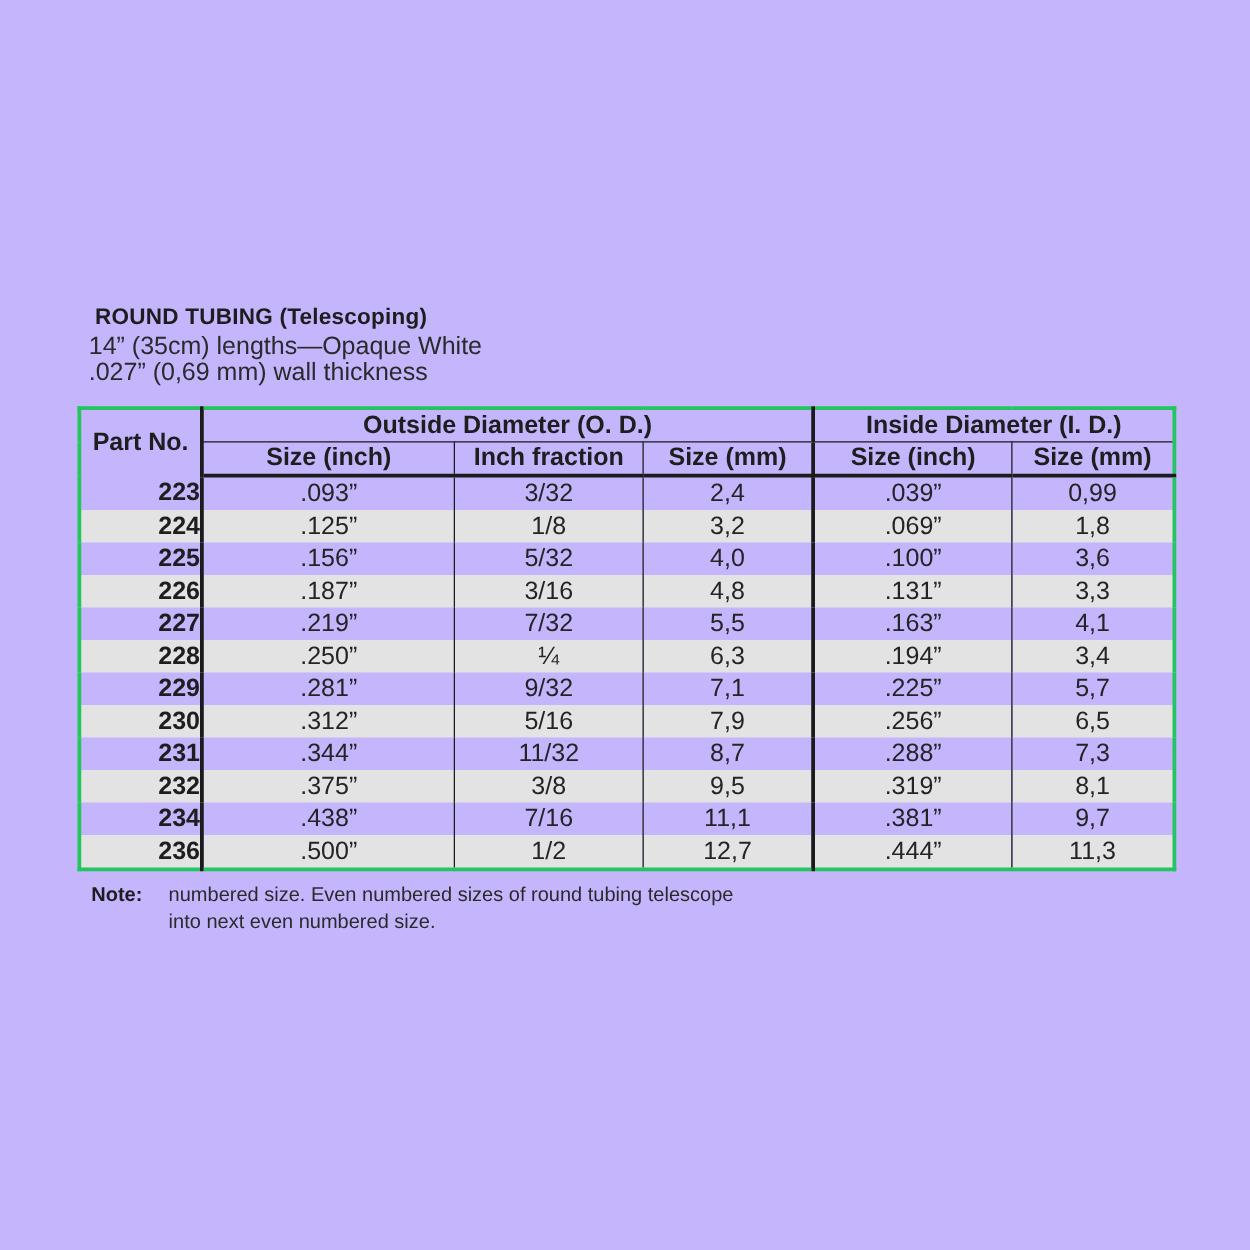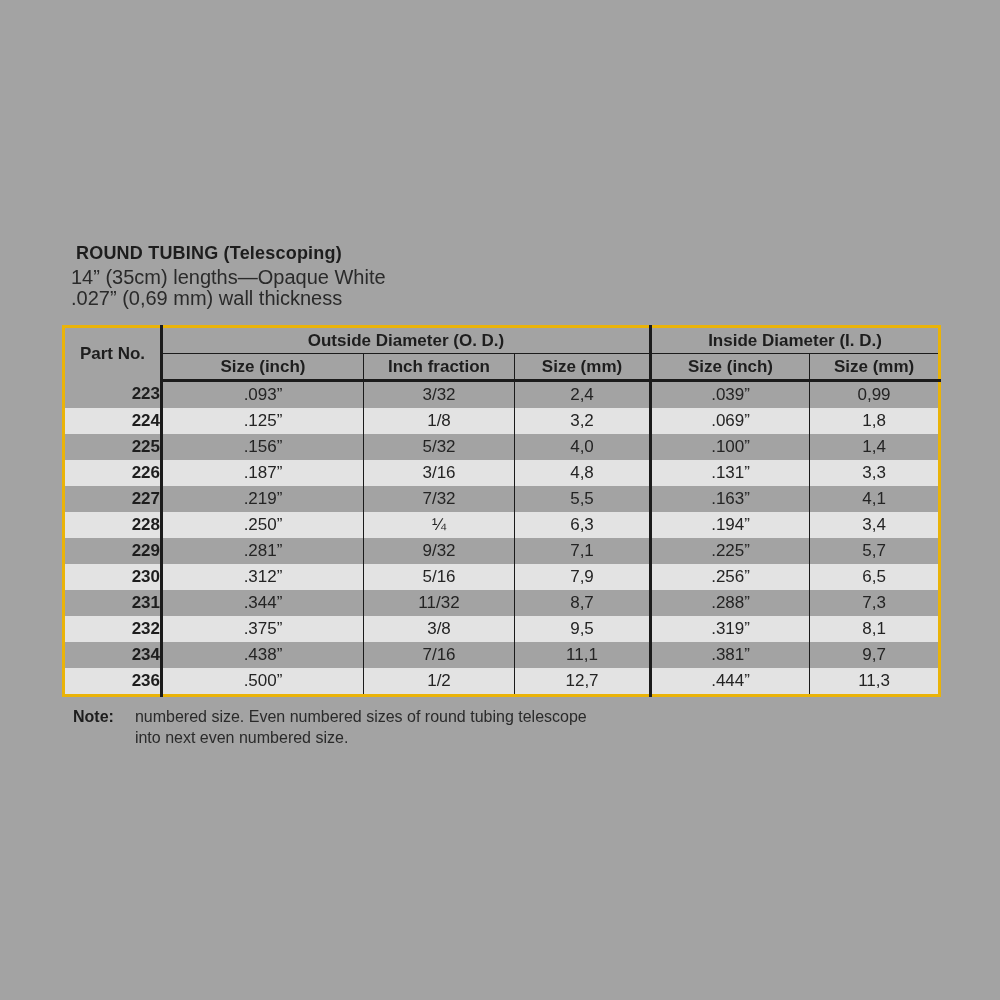--- a/index.html
+++ b/index.html
@@ -4,21 +4,21 @@
 <style>
   html, body {
     margin: 0;
     padding: 0;
     background: #ffffff;
   }
   .page {
     position: relative;
     width: 1000px;
     height: 1000px;
-    background: #a3a3a3;
+    background: #c4b5fd;
     font-family: "Liberation Sans", "DejaVu Sans", sans-serif;
     color: #222222;
     overflow: hidden;
   }
 
   
   .title-block {
     position: absolute;
     left: 71px;
     top: 242px;
@@ -38,22 +38,22 @@
   }
 
   
   table.spec {
     position: absolute;
     left: 62px;
     top: 325px;
     width: 876px;
     border-collapse: collapse;
     table-layout: fixed;
-    border: 3px solid #eab308;
-    font-size: 17px;
+    border: 3px solid #22c55e;
+    font-size: 20px;
     color: #242424;
   }
   table.spec th, table.spec td {
     padding: 0;
     text-align: center;
     vertical-align: middle;
     white-space: nowrap;
     overflow: hidden;
   }
   table.spec thead th {
@@ -142,21 +142,21 @@
           <td class="od-right">3,2</td>
           <td>.069”</td>
           <td>1,8</td>
         </tr>
         <tr>
           <td class="col-part">225</td>
           <td>.156”</td>
           <td>5/32</td>
           <td class="od-right">4,0</td>
           <td>.100”</td>
-          <td>1,4</td>
+          <td>3,6</td>
         </tr>
         <tr>
           <td class="col-part">226</td>
           <td>.187”</td>
           <td>3/16</td>
           <td class="od-right">4,8</td>
           <td>.131”</td>
           <td>3,3</td>
         </tr>
         <tr>

